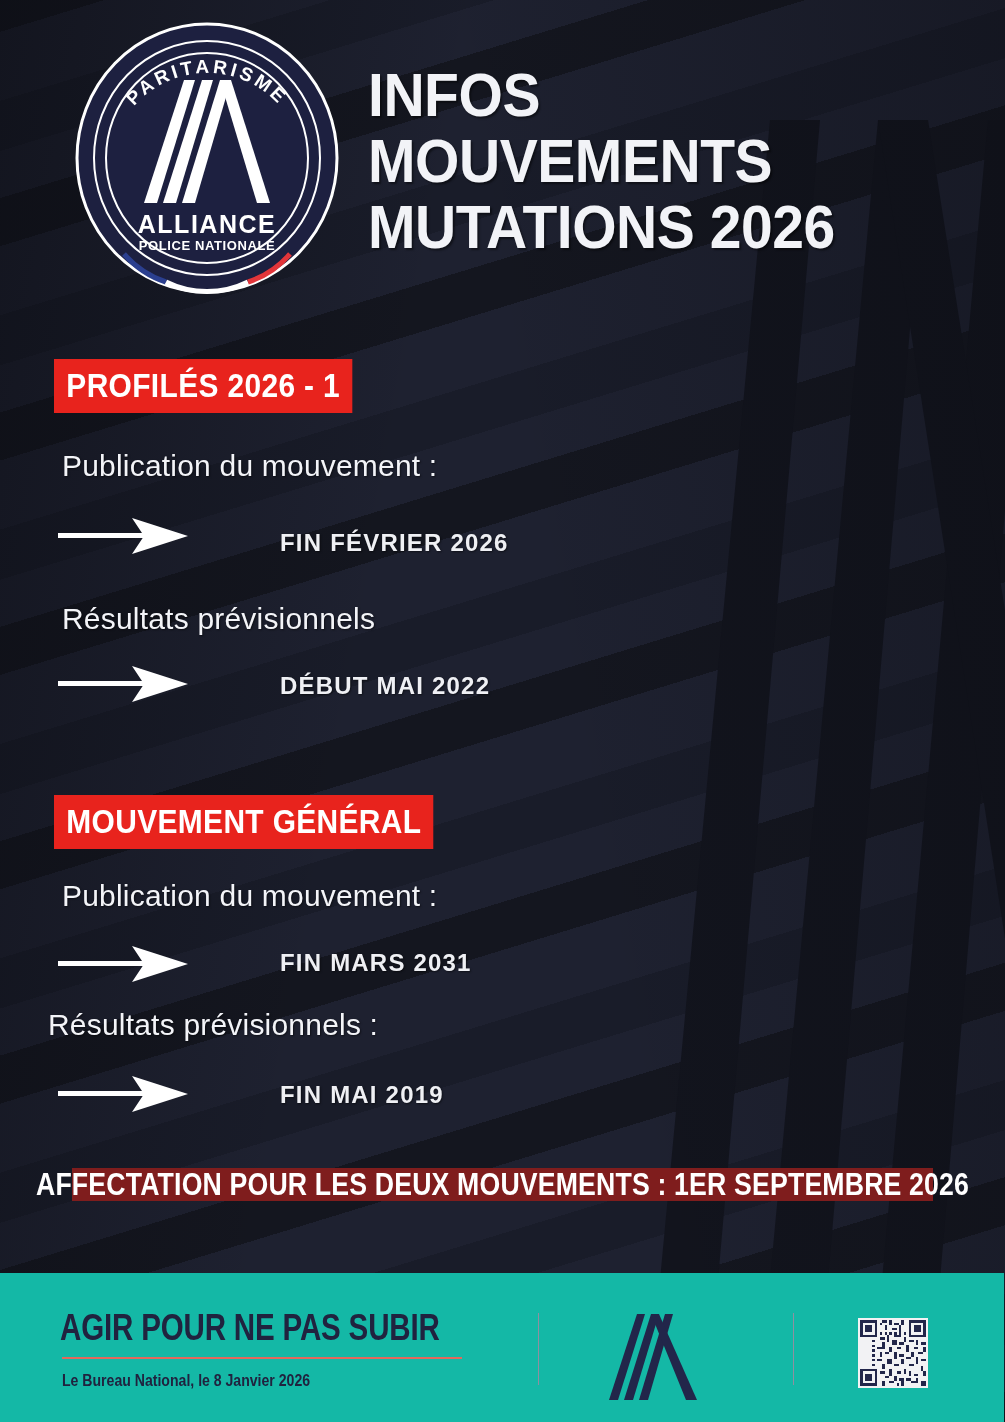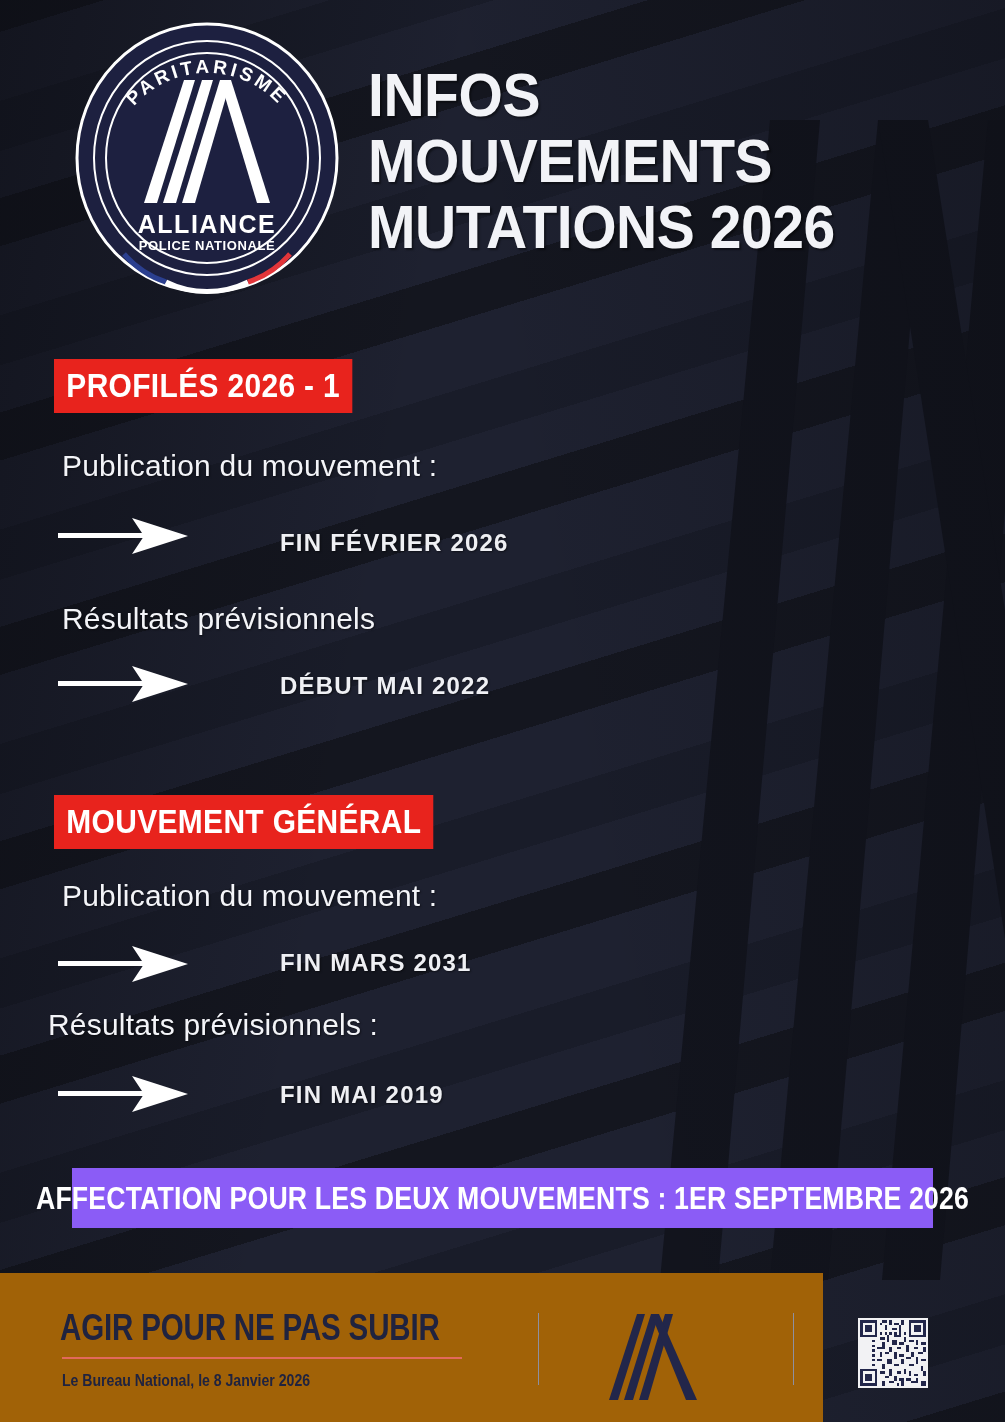--- a/index.html
+++ b/index.html
@@ -158,45 +158,45 @@
   .value.v2 { left: 280px; top: 673px; }
   .value.v3 { left: 280px; top: 950px; }
   .value.v4 { left: 280px; top: 1082px; }
 
   
   .blue-banner {
     position: absolute;
     left: 72px;
     top: 1168px;
     width: 861px;
-    height: 60px;
-    background: #8b5cf6;
+    height: 33px;
+    background: #7f1d1d;
     display: flex;
     align-items: center;
     justify-content: center;
   }
   .blue-banner-text {
     color: #ffffff;
     font-family: "Liberation Sans Narrow", "Liberation Sans", sans-serif;
     font-weight: bold;
     font-size: 31px;
     line-height: 31px;
     letter-spacing: 0.2px;
     transform: scaleX(0.86);
     white-space: nowrap;
   }
 
   
   .footer {
     position: absolute;
     left: 0;
     top: 1273px;
-    width: 823px;
+    width: 1004px;
     height: 149px;
-    background: #a16207;
+    background: #14b8a6;
   }
   .footer-slogan {
     position: absolute;
     left: 60px;
     top: 36px;
     color: #20233f;
     font-family: "Liberation Sans Narrow", "Liberation Sans", sans-serif;
     font-weight: bold;
     font-size: 36px;
     line-height: 38px;

